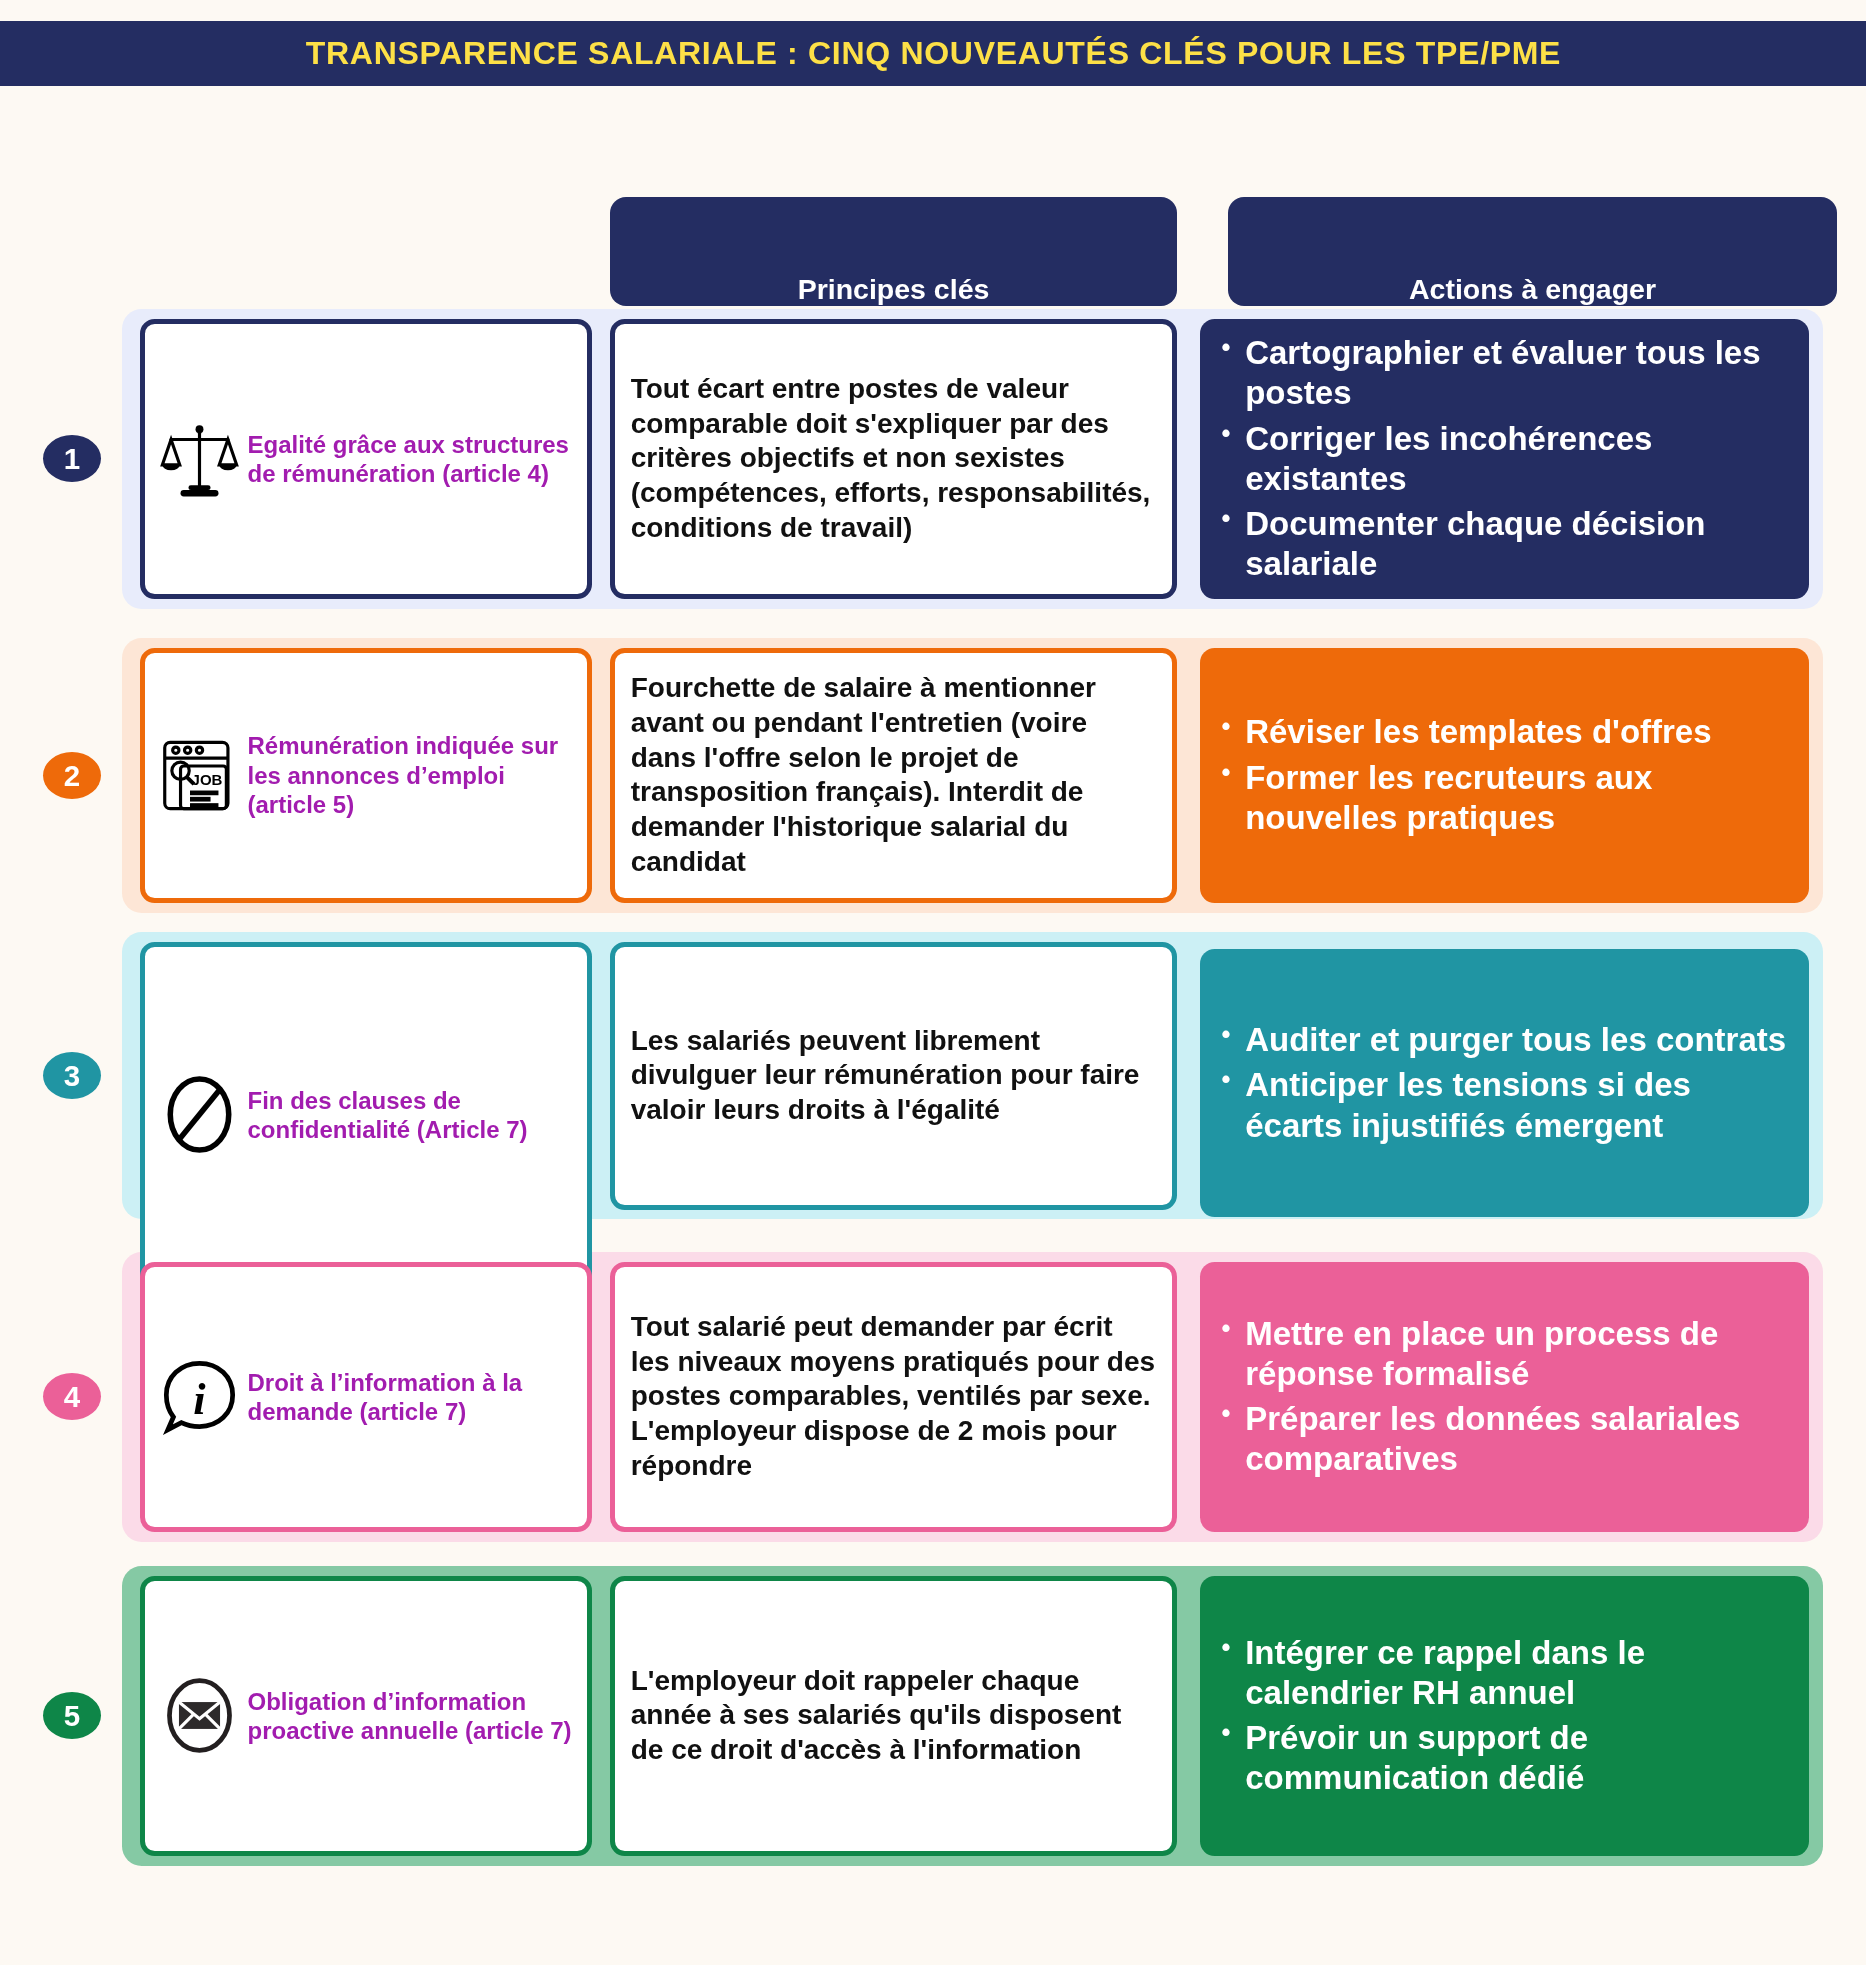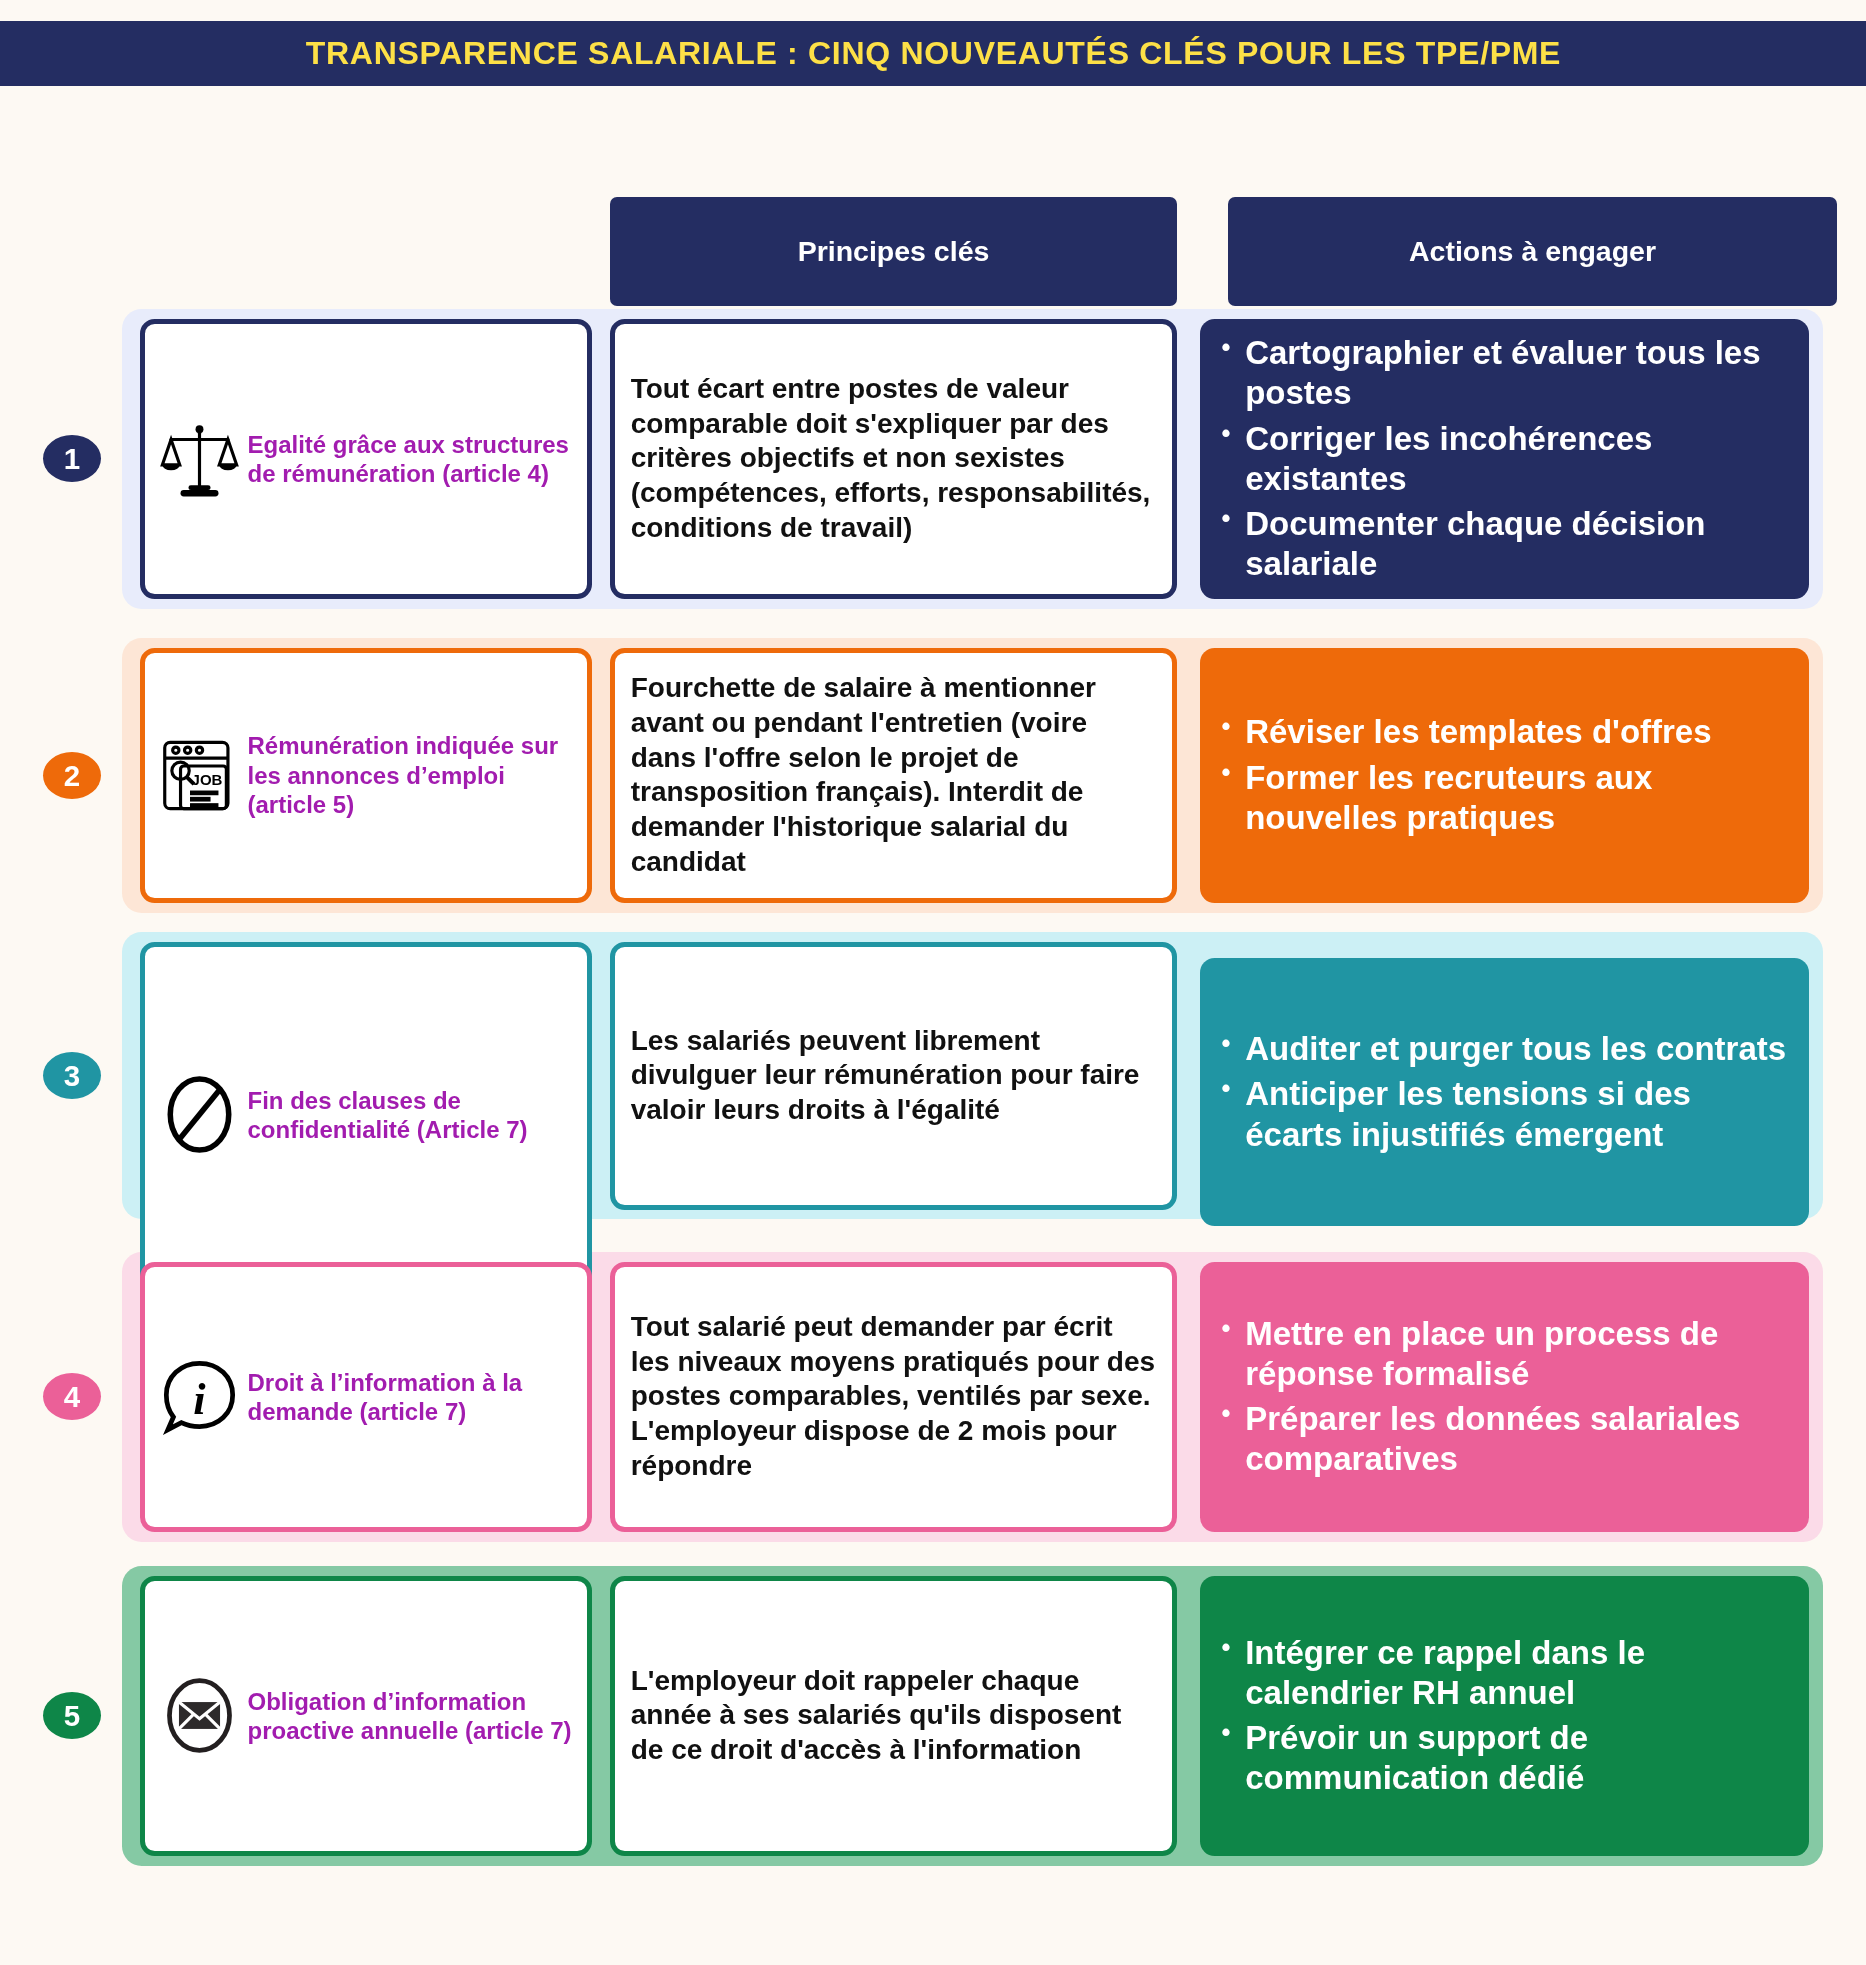--- a/index.html
+++ b/index.html
@@ -49,23 +49,23 @@
     left: 0;
     top: 197px;
     width: 1867px;
     height: 109px;
   }
   .col-head {
     position: absolute;
     top: 0;
     height: 109px;
     background: #242D62;
-    border-radius: 7px;
-    display: flex;
-    align-items: center;
+    border-radius: 16px;
+    display: flex;
+    align-items: flex-end;
     justify-content: center;
   }
   .col-head-principes { left: 610px; width: 567px; }
   .col-head-actions   { left: 1228px; width: 609px; }
   .col-head-text {
     color: #FFFFFF;
     font-size: 28.5px;
     font-weight: bold;
     text-align: center;
   }
@@ -284,21 +284,21 @@
             <svg viewBox="0 0 100 100" fill="none" stroke="#000" stroke-width="7">
       <ellipse cx="50" cy="50" rx="37" ry="45"></ellipse>
       <line x1="24" y1="82" x2="76" y2="18"></line>
     </svg>
           </span>
           <span class="label-text">Fin des clauses de confidentialité (Article 7)</span>
         </div>
         <div class="card card-principles" style="top: 9.8px; height: 268px; border-color: rgb(32, 149, 163); border-width: 5.9px;">
           <div class="principles-text">Les salariés peuvent librement divulguer leur rémunération pour faire valoir leurs droits à l'égalité</div>
         </div>
-        <div class="card card-actions" style="top: 26px; height: 268px; background: rgb(32, 149, 163);">
+        <div class="card card-actions" style="top: 17px; height: 268px; background: rgb(32, 149, 163);">
           <ul class="actions-list">
             <li>Auditer et purger tous les contrats</li>
             <li>Anticiper les tensions si des écarts injustifiés émergent</li>
           </ul>
         </div>
       </div>
       <div class="row" style="top: 1252px; height: 290px;">
         <div class="row-band" style="background: rgb(251, 219, 232);"></div>
         <div class="num-badge" style="background: rgb(235, 96, 152); top: 121px;">
           <span>4</span>

